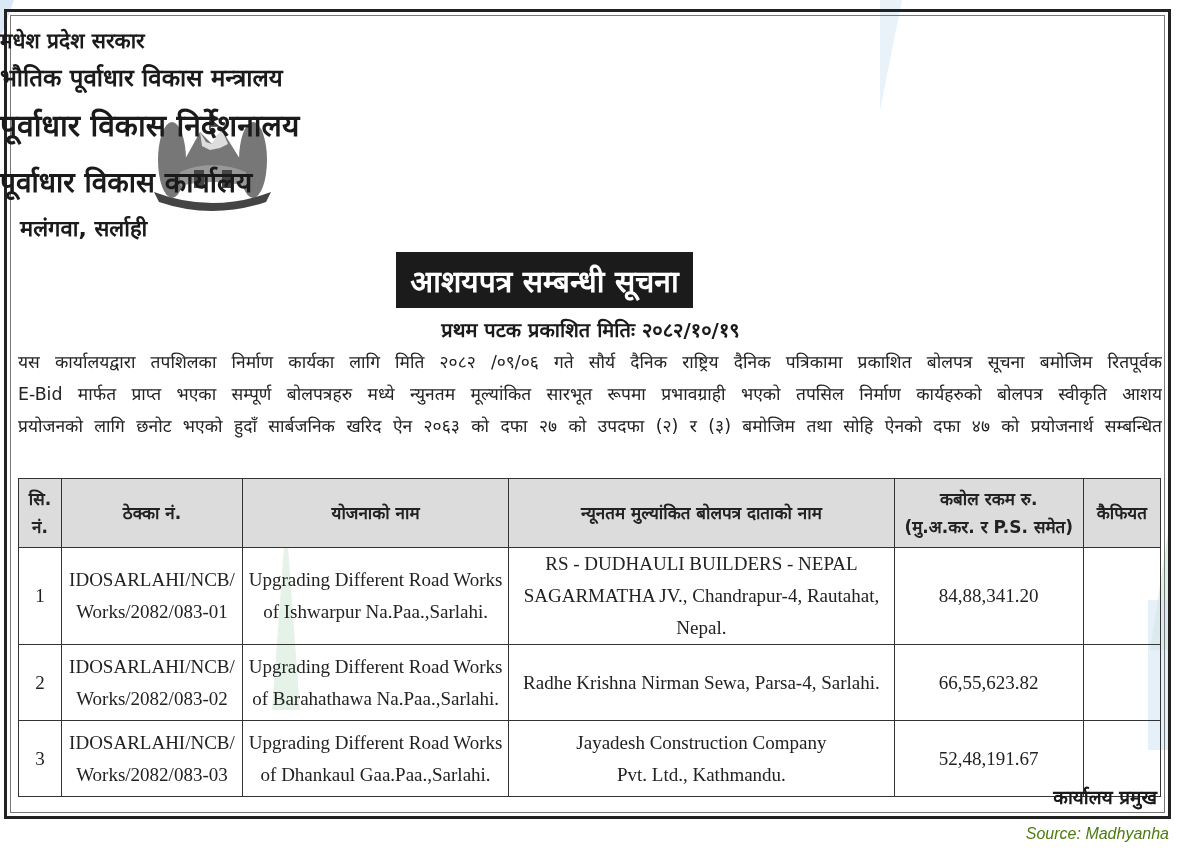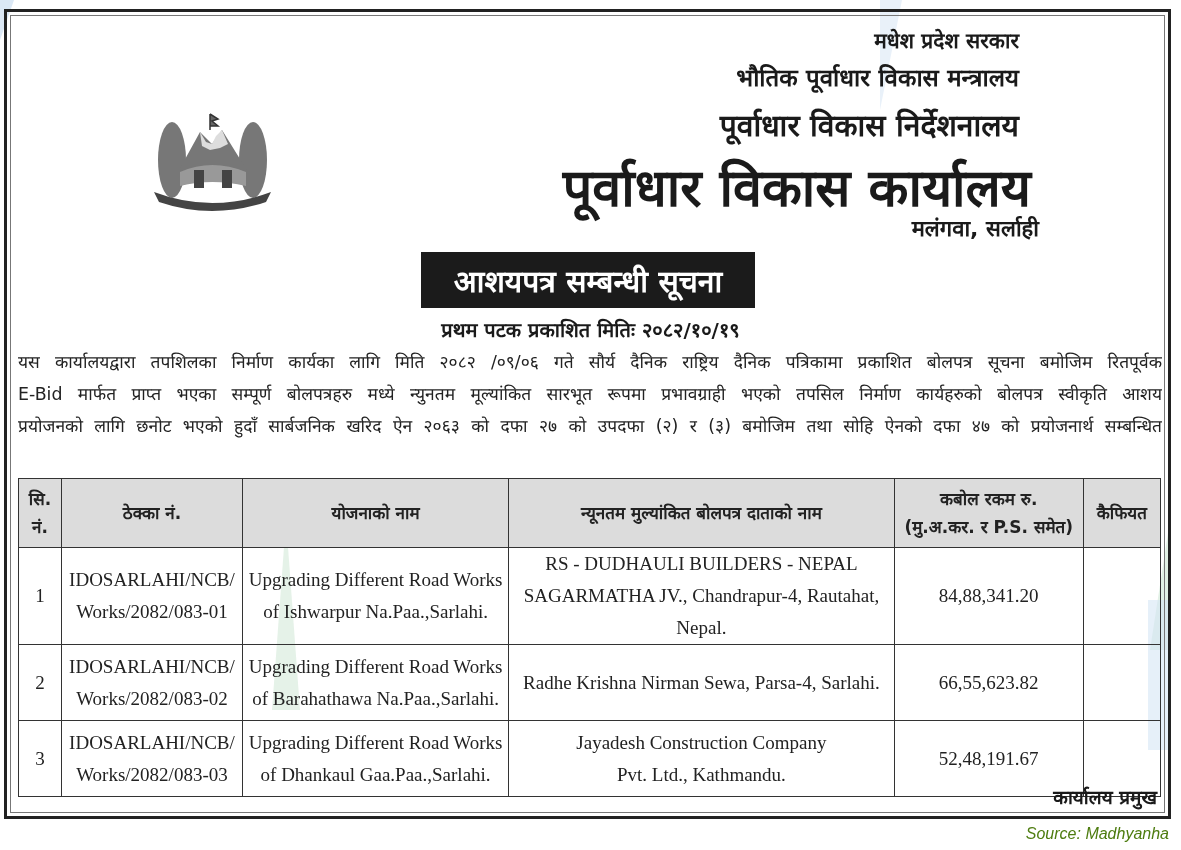--- a/index.html
+++ b/index.html
@@ -16,31 +16,31 @@
     border: 1.5px solid #777;
   }
   
   .wm { position: absolute; pointer-events: none; }
   .wm-blue-tl { left: 0; top: 0; width: 14px; height: 40px; background: #dbe8f5; clip-path: polygon(0 0,100% 0,0 100%); }
   .wm-blue-tr { left: 880px; top: 0; width: 22px; height: 110px; background: #e4eef8; clip-path: polygon(0 0,100% 0,0 100%); opacity: .8; }
   .wm-green { left: 272px; top: 520px; width: 28px; height: 190px; background: #cfe8d6; clip-path: polygon(50% 0,100% 100%,0 100%); opacity: .55; }
   .wm-right-green { left: 1150px; top: 520px; width: 20px; height: 130px; background: #cfe8d6; opacity: .6; clip-path: polygon(100% 0,100% 100%,0 100%); }
   .wm-right-blue { left: 1148px; top: 600px; width: 22px; height: 150px; background: #d6e6f5; opacity: .6; }
 
-  .header { position: absolute; left: 0; width: 1019px; text-align: right; font-family: "DejaVu Sans", sans-serif; font-weight: bold; }
+  .header { position: absolute; left: 0; width: 1019px; text-align: left; font-family: "DejaVu Sans", sans-serif; font-weight: bold; }
   .h-l1 { top: 26px; font-size: 21px; }
   .h-l2 { top: 60px; font-size: 24px; }
   .h-l3 { top: 104px; font-size: 30px; }
-  .h-l4 { top: 150px; font-size: 52px; padding-left: 12px; }
+  .h-l4 { top: 162px; font-size: 28px; }
   .h-l5 { top: 212px; font-size: 22px; margin-left: 20px; }
 
   .emblem { position: absolute; left: 150px; top: 110px; width: 125px; height: 105px; }
 
   .title-box {
-    position: absolute; left: 421px; top: 252px; width: 334px; height: 56px;
+    position: absolute; left: 396px; top: 252px; width: 297px; height: 56px;
     background: #1b1b1b; color: #fff; font-family: "DejaVu Sans", sans-serif; font-weight: bold;
     font-size: 30px; display: flex; align-items: center; justify-content: center;
   }
   .pub-date { position: absolute; left: 0; width: 1181px; top: 316px; text-align: center; font-family: "DejaVu Sans", sans-serif; font-weight: bold; font-size: 20px; }
 
   .para {
     position: absolute; left: 18px; top: 346px; width: 1144px;
     font-family: "DejaVu Sans", sans-serif; font-size: 17.4px; line-height: 32px; text-align: justify; color: #222;
   }
   .para-line { display: block; text-align: justify; text-align-last: justify; white-space: nowrap; overflow: hidden; }

